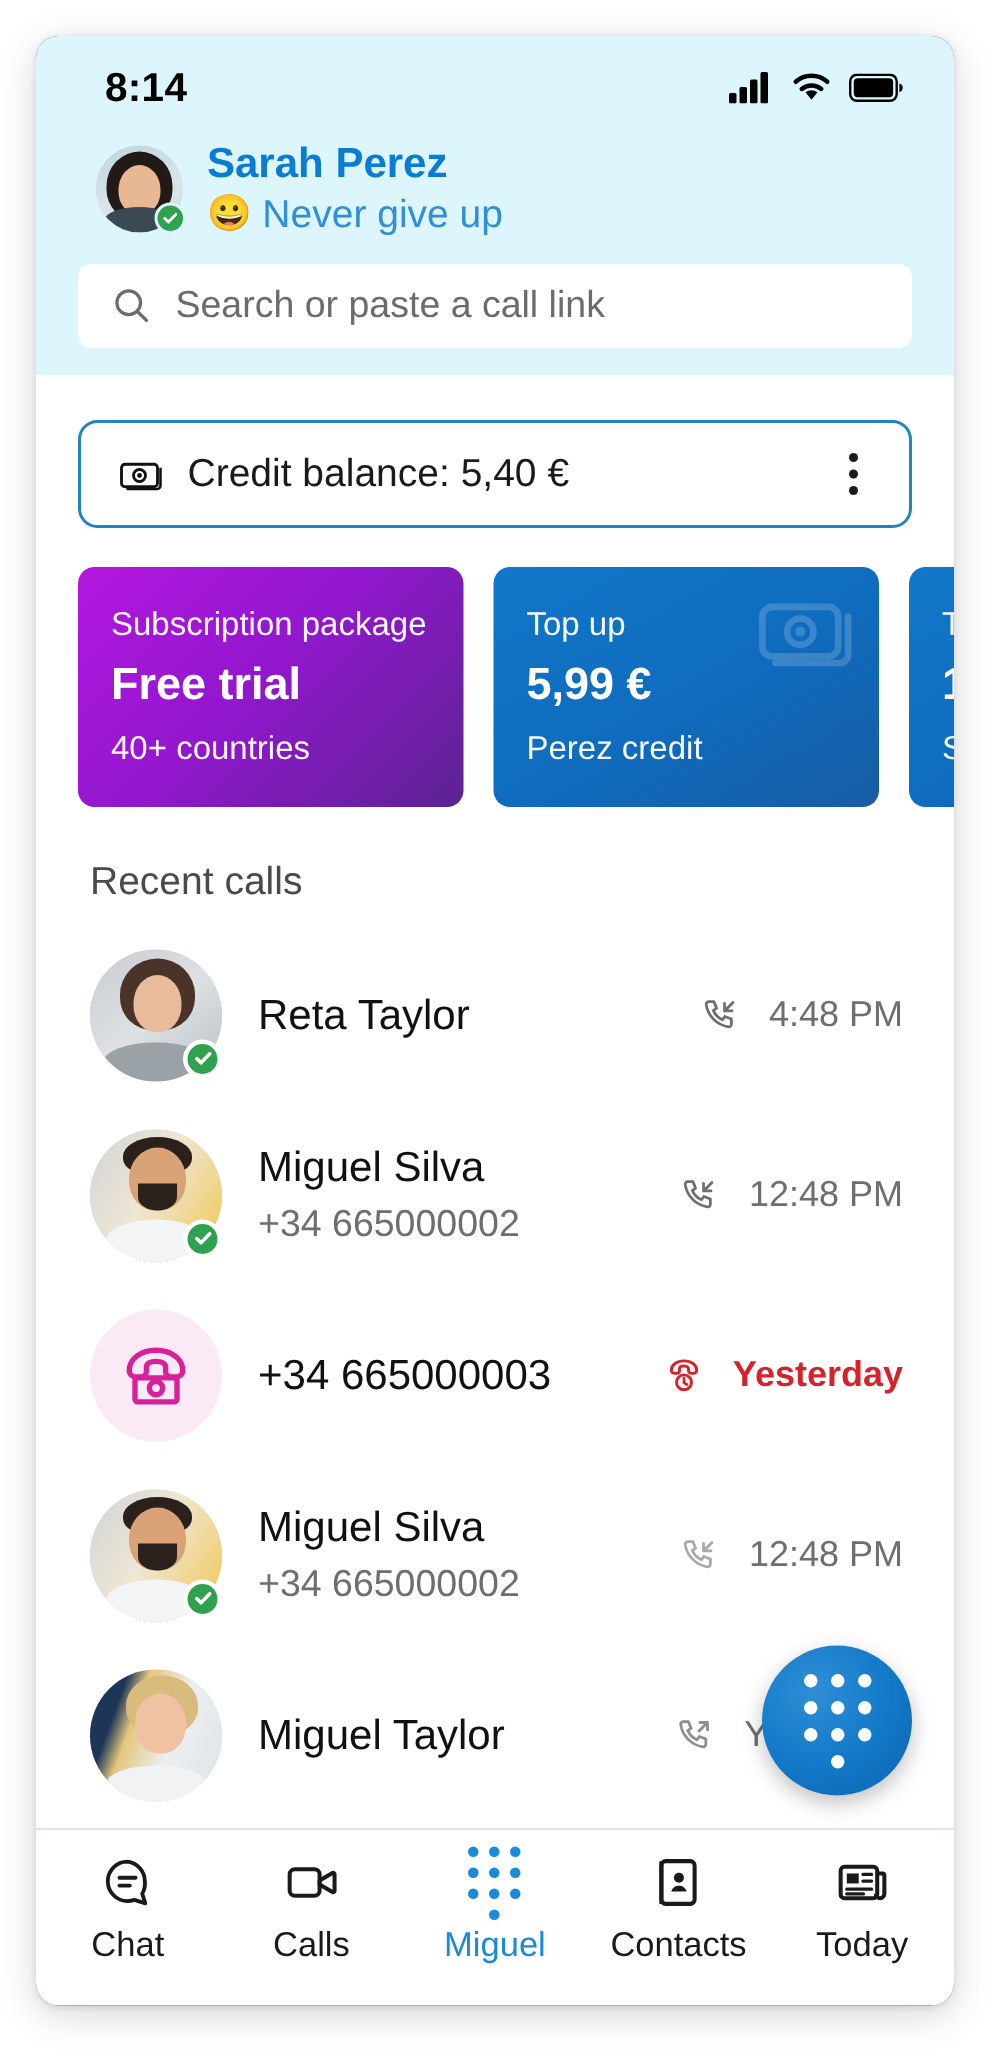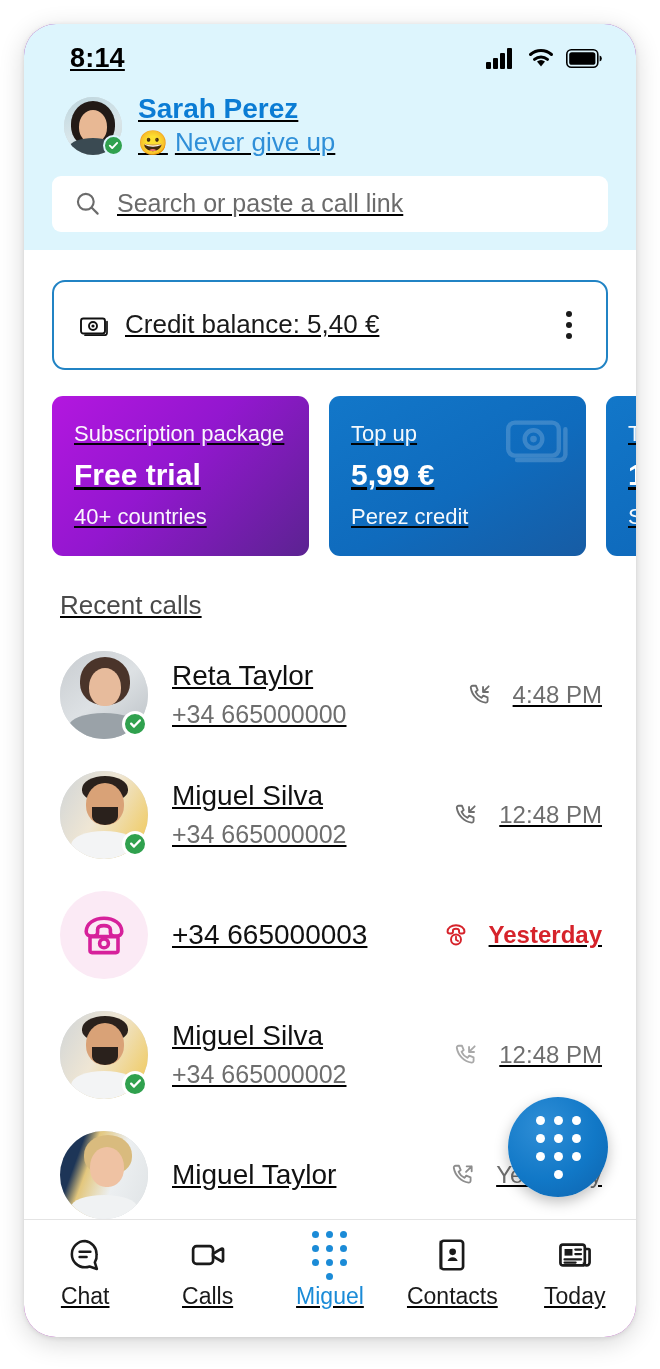--- a/index.html
+++ b/index.html
@@ -7,24 +7,24 @@
     width: 660px; height: 1369px;
     background: #ffffff;
     font-family: "Liberation Sans", sans-serif;
     overflow: hidden;
   }
   #phone {
     position: absolute;
     left: 24px; top: 24px;
     width: 612px; height: 1313px;
     background: #a21caf;
-    border-radius: 32px;
+    border-radius: 15px;
     box-shadow: 0 6px 26px rgba(0,0,0,0.16), 0 1px 5px rgba(0,0,0,0.10);
     overflow: hidden;
-    display: flex; flex-direction: column; text-decoration: underline;
+    display: flex; flex-direction: column;
   }
 
   
   .header { background: #ddf5fd; padding: 0 0 18px 0; flex: 0 0 auto; }
   .statusbar {
     height: 68px; display: flex; align-items: center;
     justify-content: space-between; padding: 0 34px 0 46px;
   }
   .clock { font-size: 27px; font-weight: 700; color: #000; letter-spacing: .2px; }
   .sysicons { display: flex; align-items: center; gap: 11px; }
@@ -50,21 +50,21 @@
     margin: 16px 28px 0 28px; height: 56px; background: #fff;
     border-radius: 9px; display: flex; align-items: center; gap: 16px;
     padding: 0 22px;
   }
   .searchbar .ph { font-size: 25px; color: #6b6b6b; }
 
   
   .body { flex: 1 1 auto; position: relative; overflow: hidden; background: #fff; }
 
   .credit {
-    margin: 30px 28px 0 28px; height: 90px;
+    margin: 30px 28px 0 28px; height: 72px;
     border: 2px solid #2183c4; border-radius: 13px; background: #fff;
     display: flex; align-items: center; justify-content: space-between;
     padding: 0 24px 0 26px;
   }
   .credit-left { display: flex; align-items: center; gap: 15px; }
   .credit-text { font-size: 26px; color: #1a1a1a; }
   .kebab { display: flex; flex-direction: column; gap: 5px; padding: 6px 10px; }
   .kebab i { width: 6px; height: 6px; border-radius: 50%; background: #1a1a1a; display: block; }
 
   .cards { display: flex; gap: 20px; padding: 26px 0 0 28px; overflow: hidden; }
@@ -252,21 +252,20 @@
             </div>
           </div>
           <div class="c-presence">
             <svg viewBox="0 0 12 12">
                 <path d="M2 6.2l2.6 2.6L10 3.2" stroke="#fff" stroke-width="2.2" fill="none" stroke-linecap="round" stroke-linejoin="round"></path>
               </svg>
           </div>
         </div>
         <div class="c-info">
           <div class="c-name">Reta Taylor</div>
-          <div class="c-num">+34 665000000</div>
         </div>
         <div class="c-meta">
           <svg width="26" height="26" viewBox="0 0 24 24">
             <path d="M5.2 3.5h3.1l1.6 4-2 1.5a11 11 0 005.6 5.6l1.5-2 4 1.6v3.1c0 1-.8 1.8-1.8 1.7A16.5 16.5 0 013.5 5.3c-.1-1 .7-1.8 1.7-1.8z" fill="none" stroke="#6e6e6e" stroke-width="1.7" stroke-linejoin="round"></path>
             <path d="M20 4l-5.2 5.2M14.8 4.6v4.6h4.6" fill="none" stroke="#6e6e6e" stroke-width="1.7" stroke-linecap="round" stroke-linejoin="round"></path>
           </svg>
           <span class="t">4:48 PM</span>
         </div>
       </div>
 

